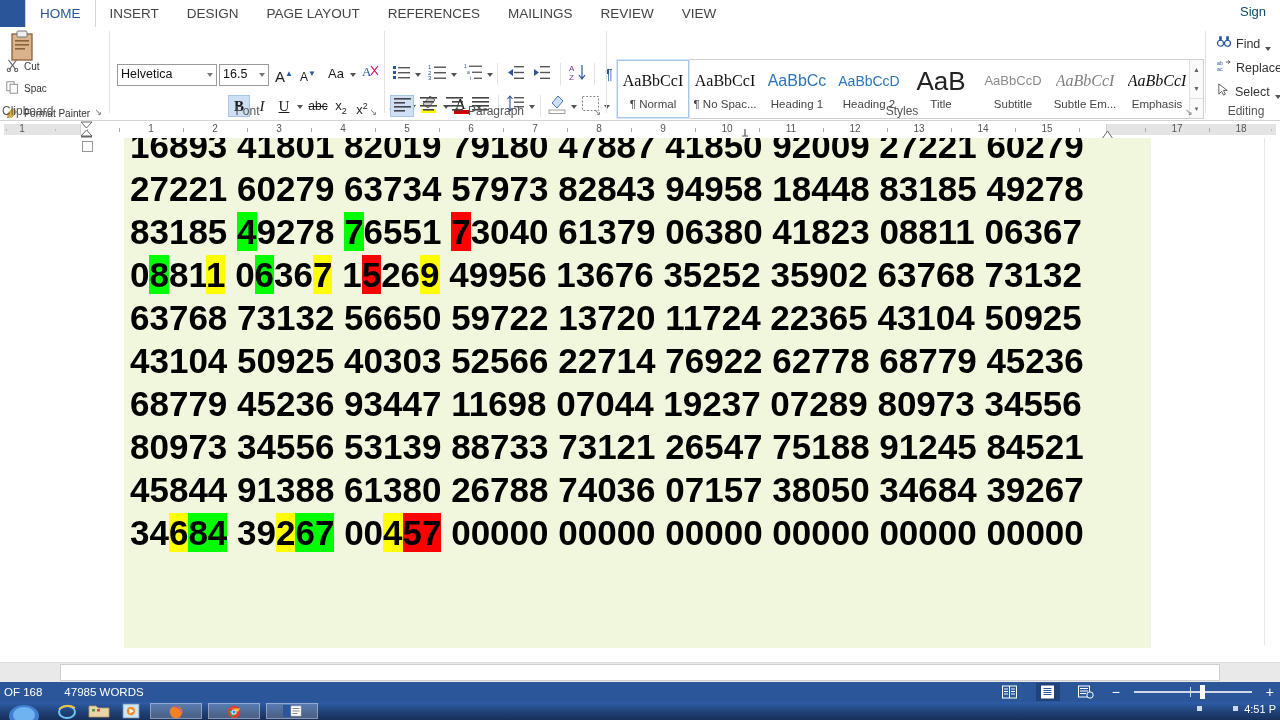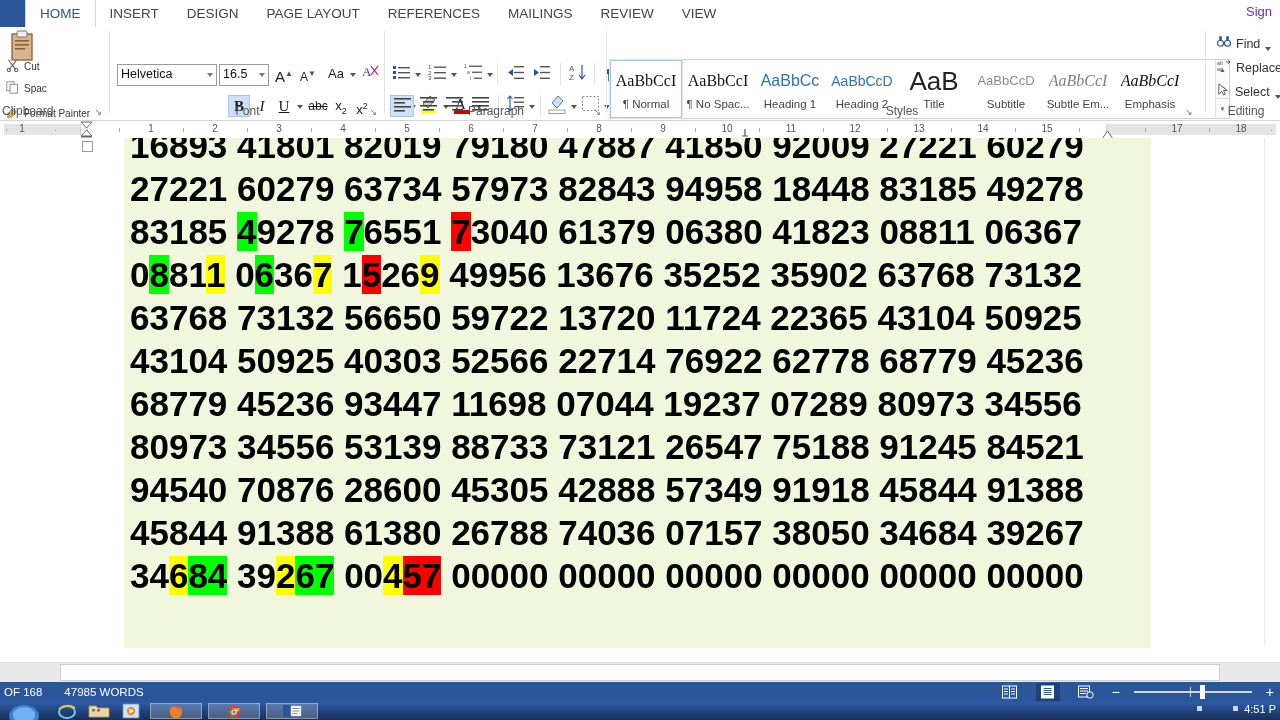--- a/index.html
+++ b/index.html
@@ -10,21 +10,21 @@
     -webkit-font-smoothing:antialiased;
   }
   
   #app{width:1280px;height:720px;position:relative;}
   .topred{position:absolute;left:253px;top:0;width:1027px;height:3px;background:#b02424;}
   .tabbar{position:absolute;left:0;top:0;width:1280px;height:27px;background:#fff;}
   .tab-corner{position:absolute;left:0;top:0;width:25px;height:27px;background:#2a5699;}
   .tabs{position:absolute;left:25px;top:0;height:27px;display:flex;align-items:center;}
   .tab{height:27px;line-height:27px;padding:0 14px;font-size:13.5px;color:#444;cursor:default;white-space:nowrap;}
   .tab.active{color:#2a5699;border-left:1px solid #d4d4d4;border-right:1px solid #d4d4d4;background:#fff;position:relative;}
-  .signin{position:absolute;right:8px;top:4px;font-size:13px;color:#6d28d9;}
+  .signin{position:absolute;right:14px;top:4px;font-size:13px;color:#0c4a6e;}
 
   .ribbon{position:absolute;left:0;top:27px;width:1280px;height:93px;background:#fff;border-bottom:1px solid #d4d4d4;}
   .grp{position:absolute;top:0;height:93px;}
   .grp-label{position:absolute;bottom:2px;left:0;width:100%;text-align:center;font-size:12px;color:#555;}
   .grp-sep{position:absolute;top:4px;width:1px;height:82px;background:#e2e2e2;}
   .dlg{position:absolute;bottom:4px;font-size:9px;color:#777;}
 
   
   .clip-paste{position:absolute;left:6px;top:3px;width:34px;height:50px;}
   .clip-row{position:absolute;font-size:10px;color:#333;display:flex;align-items:center;gap:5px;white-space:nowrap;}
@@ -327,21 +327,21 @@
           </svg>
       </div>
       <div class="smarrow" style="left:219px;top:78px;"></div>
 
       <div class="grp-label">Paragraph</div>
       <div class="dlg" style="right:6px;bottom:3px;">↘</div>
       <div class="grp-sep" style="right:0;"></div>
     </div>
 
     <div class="grp" style="left:607px;width:600px;">
-      <div class="gallery" style="left:2px;padding-left:33px;">
+      <div class="gallery" style="left:9px;">
         <div class="styletiles">
           <div class="stile sel">
             <div class="sprev" style="font-family:'Liberation Serif',serif;color:#111;">AaBbCcI</div>
             <div class="sname">¶ Normal</div>
           </div>
           <div class="stile">
             <div class="sprev" style="font-family:'Liberation Serif',serif;color:#111;">AaBbCcI</div>
             <div class="sname">¶ No Spac...</div>
           </div>
           <div class="stile">
@@ -487,21 +487,20 @@
   <div class="docarea">
     <div class="page" id="page" style="background: rgb(240, 247, 220); height: 510px;">
         <div class="docline" style="margin-top: -14px;"><span>16893 41801 82019 79180 47887 41850 92009 27221 60279</span></div>
         <div class="docline"><span>27221 60279 63734 57973 82843 94958 18448 83185 49278</span></div>
         <div class="docline"><span>83185 </span><span class="h" style="background: rgb(0, 255, 0);">4</span><span>9278 </span><span class="h" style="background: rgb(0, 255, 0);">7</span><span>6551 </span><span class="h" style="background: rgb(255, 0, 0);">7</span><span>3040 61379 06380 41823 08811 06367</span></div>
         <div class="docline"><span>0</span><span class="h" style="background: rgb(0, 255, 0);">8</span><span>81</span><span class="h" style="background: rgb(255, 255, 0);">1</span><span> </span><span>0</span><span class="h" style="background: rgb(0, 255, 0);">6</span><span>36</span><span class="h" style="background: rgb(255, 255, 0);">7</span><span> 1</span><span class="h" style="background: rgb(255, 0, 0);">5</span><span>26</span><span class="h" style="background: rgb(255, 255, 0);">9</span><span> 49956 13676 35252 35902 63768 73132</span></div>
         <div class="docline"><span>63768 73132 56650 59722 13720 11724 22365 43104 50925</span></div>
         <div class="docline"><span>43104 50925 40303 52566 22714 76922 62778 68779 45236</span></div>
         <div class="docline"><span>68779 45236 93447 11698 07044 19237 07289 80973 34556</span></div>
         <div class="docline"><span>80973 34556 53139 88733 73121 26547 75188 91245 84521</span></div>
-        <div class="docline"><span>94540 70876 28600 45305 42888 57349 91918 45844 91388</span></div>
         <div class="docline"><span>45844 91388 61380 26788 74036 07157 38050 34684 39267</span></div>
         <div class="docline"><span>34</span><span class="h" style="background: rgb(255, 255, 0);">6</span><span class="h" style="background: rgb(0, 255, 0);">84</span><span> 39</span><span class="h" style="background: rgb(255, 255, 0);">2</span><span class="h" style="background: rgb(0, 255, 0);">67</span><span> 00</span><span class="h" style="background: rgb(255, 255, 0);">4</span><span class="h" style="background: rgb(255, 0, 0);">57</span><span> 00000 00000 00000 00000 00000 00000</span></div>
       </div>
   </div>
   <div class="selmark"></div>
   <div class="vscroll">
       <div class="vthumb"></div>
     </div>
 
   <div class="hsbar">

